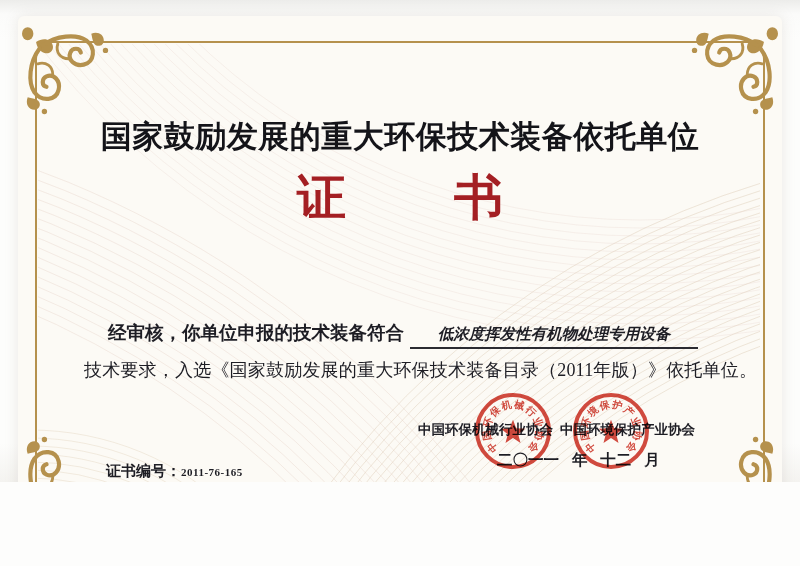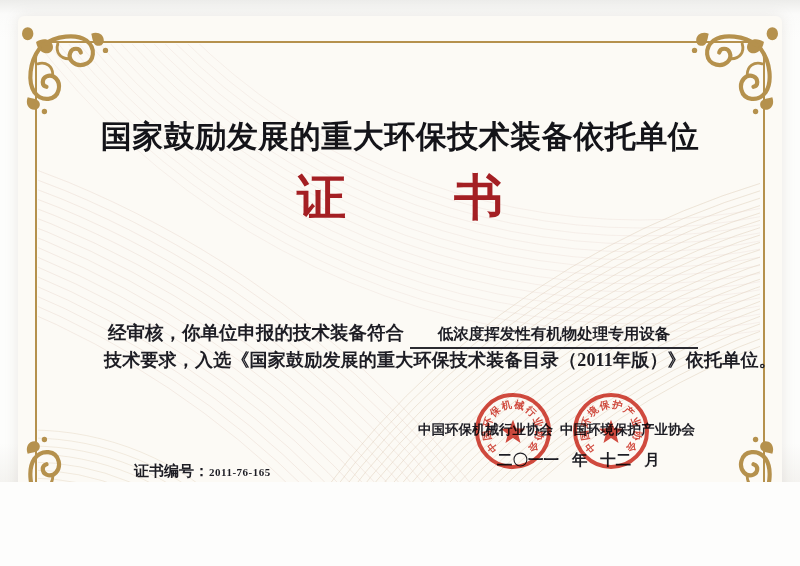--- a/index.html
+++ b/index.html
@@ -20,25 +20,25 @@
   .fthin{stroke-width:3.4;}
   .ffill{fill:#b5914d;}
   .txt{position:absolute;z-index:5;color:#1d1d24;}
   .title{left:0;right:0;top:116px;text-align:center;font-size:31px;font-weight:bold;
          letter-spacing:0.5px;color:#141419;}
   .subtitle{left:0;right:0;top:165px;text-align:center;font-size:49px;font-weight:bold;
          color:#a41f23;letter-spacing:108px;padding-left:108px;}
   .recipient{left:89px;top:276px;font-size:18.5px;letter-spacing:0.5px;}
   .para1{left:108px;top:320px;font-size:18.5px;font-weight:bold;white-space:nowrap;}
   .fill-blank{display:inline-block;width:288px;margin-left:6px;border-bottom:2px solid #2b2b31;
-         text-align:center;font-size:15.5px;font-weight:bold;padding-bottom:2px;}
-  .para2{left:84px;top:348px;font-size:18px;font-weight:bold;white-space:nowrap;letter-spacing:0.2px;margin-left:20px;}
+         text-align:center;font-size:15.5px;font-weight:bold;padding-bottom:2px;font-style:italic;}
+  .para2{left:84px;top:358px;font-size:18px;font-weight:normal;white-space:nowrap;letter-spacing:0.2px;}
   .issuers{left:418px;top:421px;display:flex;gap:7px;font-size:13.5px;font-weight:bold;white-space:nowrap;}
   .dateline{left:497px;top:450px;font-size:15.5px;font-weight:bold;word-spacing:9px;white-space:nowrap;}
-  .certno{left:134px;top:462px;white-space:nowrap;font-family:Liberation Serif, serif;}
+  .certno{left:106px;top:462px;white-space:nowrap;font-family:Liberation Serif, serif;}
   .certno .lbl{font-size:15px;font-weight:bold;}
   .certno .num{font-size:11px;font-weight:bold;letter-spacing:0.5px;}
   .seal{position:absolute;width:80px;height:80px;z-index:8;mix-blend-mode:multiply;opacity:.9;}
   .seal-left{left:473px;top:391px;}
   .seal-right{left:571px;top:391px;}
   .seal-ring{fill:none;stroke:#cf372b;stroke-width:5;}
   .seal-star{fill:#cf372b;}
   .seal-char{fill:#cf372b;font-size:12.5px;font-weight:bold;
         font-family:"Liberation Serif","DejaVu Serif",serif;}
 </style>

